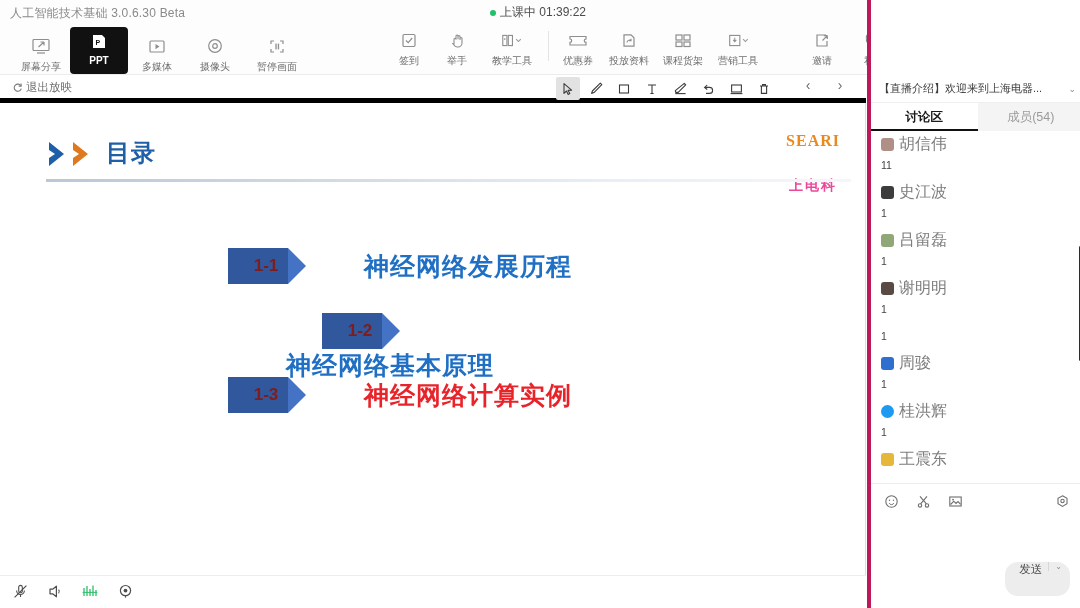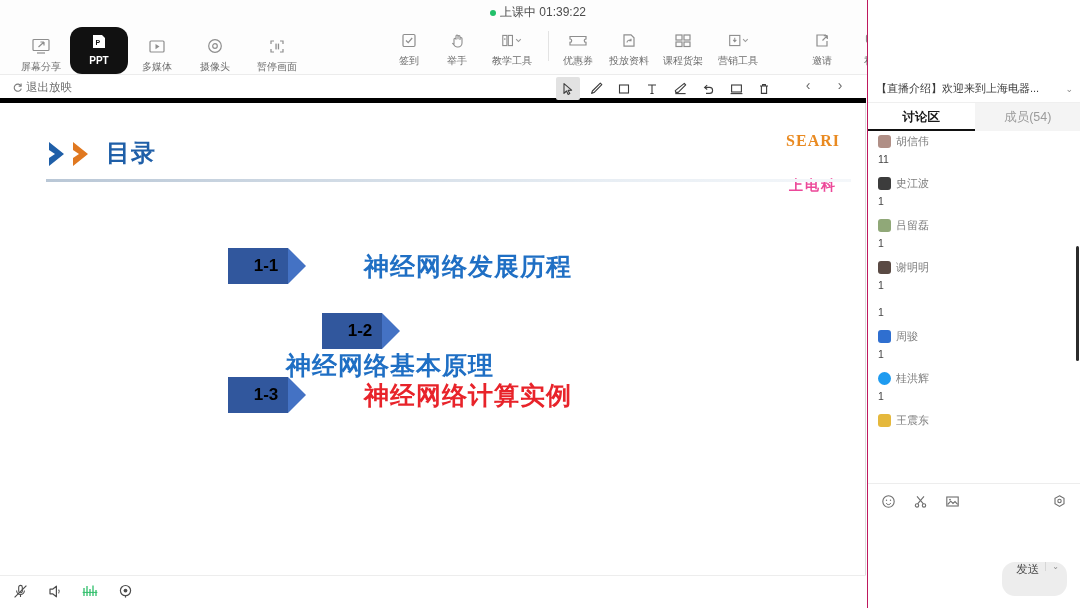--- a/index.html
+++ b/index.html
@@ -35,21 +35,21 @@
   .dots-ico i { width:2px; height:2px; background:#5a5a5a; border-radius:50%; display:block; }
 
   
   .tool-left { position:absolute; left:12px; top:27px; display:flex; align-items:flex-end; }
   .tool {
     width:58px; display:flex; flex-direction:column; align-items:center; gap:3px;
     cursor:pointer; padding-top:2px;
   }
   .tool .glyph { width:24px; height:22px; display:flex; align-items:center; justify-content:center; }
   .tool .lbl { font-size:10px; color:#6e6e6e; white-space:nowrap; }
-  .tool.active { background:#111; border-radius:12px; padding:3px 0 8px; }
+  .tool.active { background:#111; border-radius:4px; padding:3px 0 8px; }
   .tool.active .lbl { color:#fff; font-weight:bold; }
 
   .tool-mid { position:absolute; left:385px; top:27px; display:flex; align-items:flex-start; }
   .tool-mid .tool { width:48px; }
   .divider-v { width:1px; height:30px; background:#e3e3e3; margin:4px 5px 0 5px; }
 
   .tool-right { position:absolute; right:8px; top:27px; display:flex; align-items:flex-start; }
   .tool-right .tool { width:52px; }
   .spacer-flex { width:120px; }
 
@@ -81,52 +81,52 @@
   .logo .l1 { font-size:16px; font-weight:bold; color:#e98a21; letter-spacing:1px; font-family:"Liberation Serif",serif;}
   .logo .l2 { font-size:14px; font-weight:bold; color:#ec4899; letter-spacing:2px;margin-top:28px; }
 
   .toc-row { position:absolute; display:flex; align-items:center; }
   .tag { position:relative; width:78px; height:36px; display:flex; align-items:center;
          justify-content:flex-start; }
   .tag .body { position:absolute; left:0; top:0; width:60px; height:36px; background:#31579d; }
   .tag .tip { position:absolute; left:60px; top:0; width:0; height:0;
               border-top:18px solid transparent; border-bottom:18px solid transparent;
               border-left:18px solid #4472c4; }
-  .tag .num { position:relative; z-index:2; width:76px; text-align:center; color:#000000;
+  .tag .num { position:relative; z-index:2; width:76px; text-align:center; color:#7f1d1d;
               font-size:17px; font-weight:bold; }
   .toc-txt { font-size:25px; font-weight:bold; letter-spacing:1px; }
 
   
   .statusbar { position:absolute; left:0; top:575px; width:866px; height:33px; background:#fff;
                border-top:1px solid #ededed; }
   .sb-icons { position:absolute; left:10px; top:5px; display:flex; align-items:center; gap:15px; }
   .sb-ico { width:20px; height:20px; display:flex; align-items:center; justify-content:center;
             color:#555; cursor:pointer; }
 
   
   .rpanel { position:absolute; left:867px; top:0; width:213px; height:608px; background:#fff;
-            border-left:1px solid #be185d; }
+            border-left:4px solid #be185d; }
   .notice { position:absolute; left:0; top:75px; width:213px; height:28px;
             display:flex; align-items:center; padding:0 8px; border-bottom:1px solid #efefef; }
   .notice .txt { font-size:11px; color:#3c3c3c; white-space:nowrap; overflow:hidden;
                  text-overflow:ellipsis; flex:1; }
   .notice .cv { font-size:9px; color:#8a8a8a; margin-left:4px; }
 
   .tabs { position:absolute; left:0; top:103px; width:213px; height:28px; display:flex; }
   .tab { flex:1; display:flex; align-items:center; justify-content:center; font-size:12.5px;
          color:#9b9b9b; cursor:pointer; position:relative; }
   .tab.active { color:#1a1a1a; font-weight:bold; background:#fff; }
   .tab.active:after { content:""; position:absolute; left:0; bottom:0; width:100%; height:2px; background:#111; }
   .tab.inactive { background:#f4f4f4; }
 
   .chatlist { position:absolute; left:0; top:131px; width:213px; height:352px; overflow:hidden; background:#fff; }
   .msg { padding:3px 10px 2px 10px; }
   .msg .head { display:flex; align-items:center; gap:5px; }
   .avatar { width:13px; height:13px; border-radius:3px; flex:none; }
-  .uname { font-size:11px; color:#7d7d7d; white-space:nowrap;font-family:Liberation Mono, monospace; }
+  .uname { font-size:16px; color:#7d7d7d; white-space:nowrap;font-family:Liberation Mono, monospace; }
   .mtext { font-size:10.5px; color:#454545; margin:4px 0 6px 0; }
   .vscroll { position:absolute; right:2px; top:115px; width:3px; height:115px; background:#2b2b2b;
              border-radius:2px; }
 
   .inputarea { position:absolute; left:0; top:483px; width:213px; height:125px; background:#fff;
                border-top:1px solid #ededed; }
   .in-icons { position:absolute; left:12px; top:9px; display:flex; gap:16px; }
   .in-ico { width:16px; height:16px; color:#6e6e6e; cursor:pointer;
             display:flex; align-items:center; justify-content:center; }
   .gear-right { position:absolute; right:14px; top:9px; }
@@ -135,20 +135,21 @@
               cursor:pointer; }
   .send-btn .s-lbl { font-size:11.5px; color:#4a4a4a; }
   .send-btn .s-cv { font-size:8px; color:#8c8c8c; border-left:1px solid #d6d6d6; padding-left:6px; }
 </style>
 </head>
 <body>
 
 <div id="app">
 
   <div class="topbar">
+    <div class="app-title">人工智能技术基础 3.0.6.30 Beta</div>
 
     <div class="live-status">
       <span class="live-dot"></span>
       <span>上课中 01:39:22</span>
     </div>
 
     <div class="win-ctrls">
       <div class="win-btn">
         <span class="grid-ico">
             <i></i>

